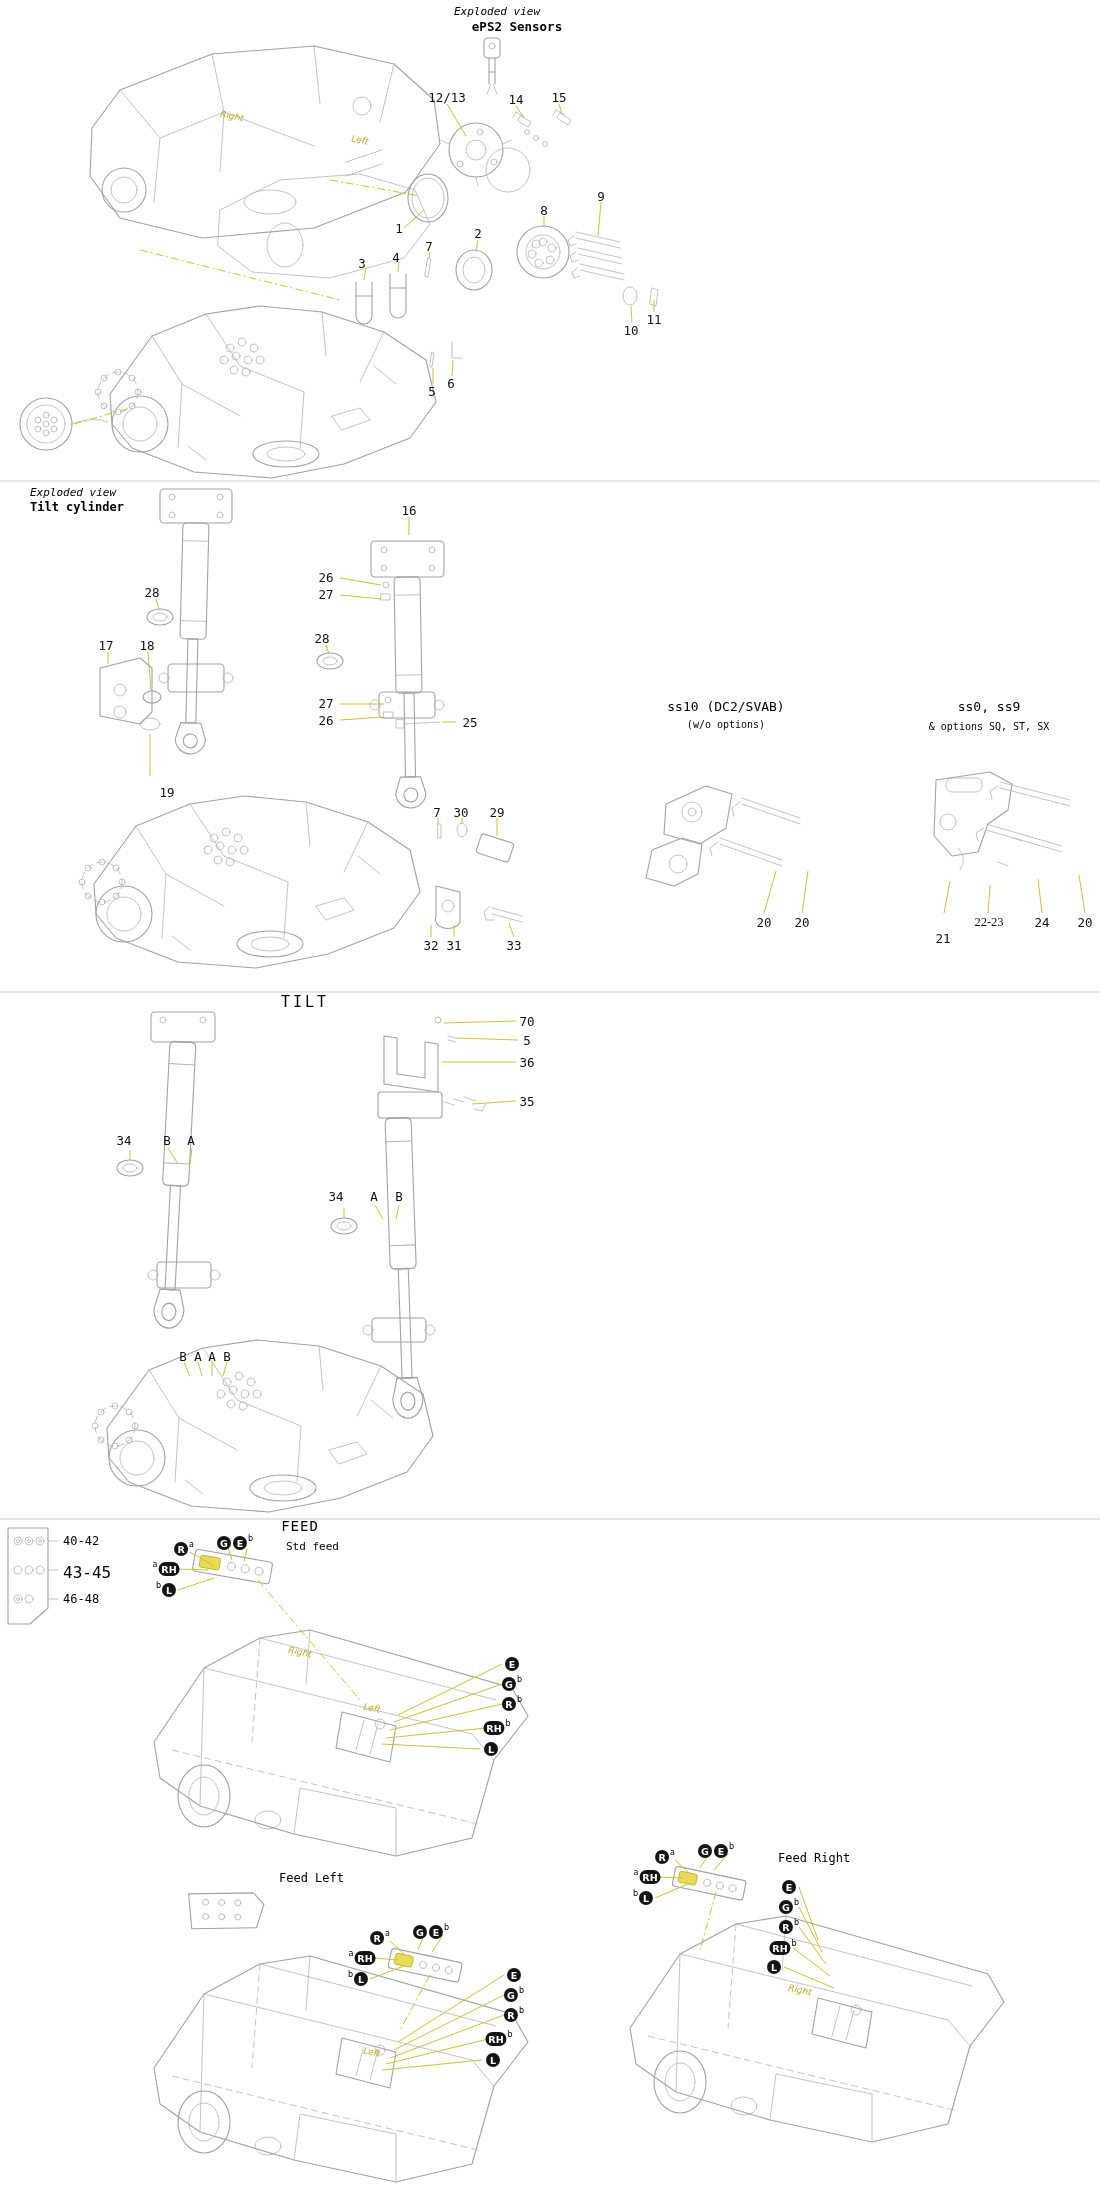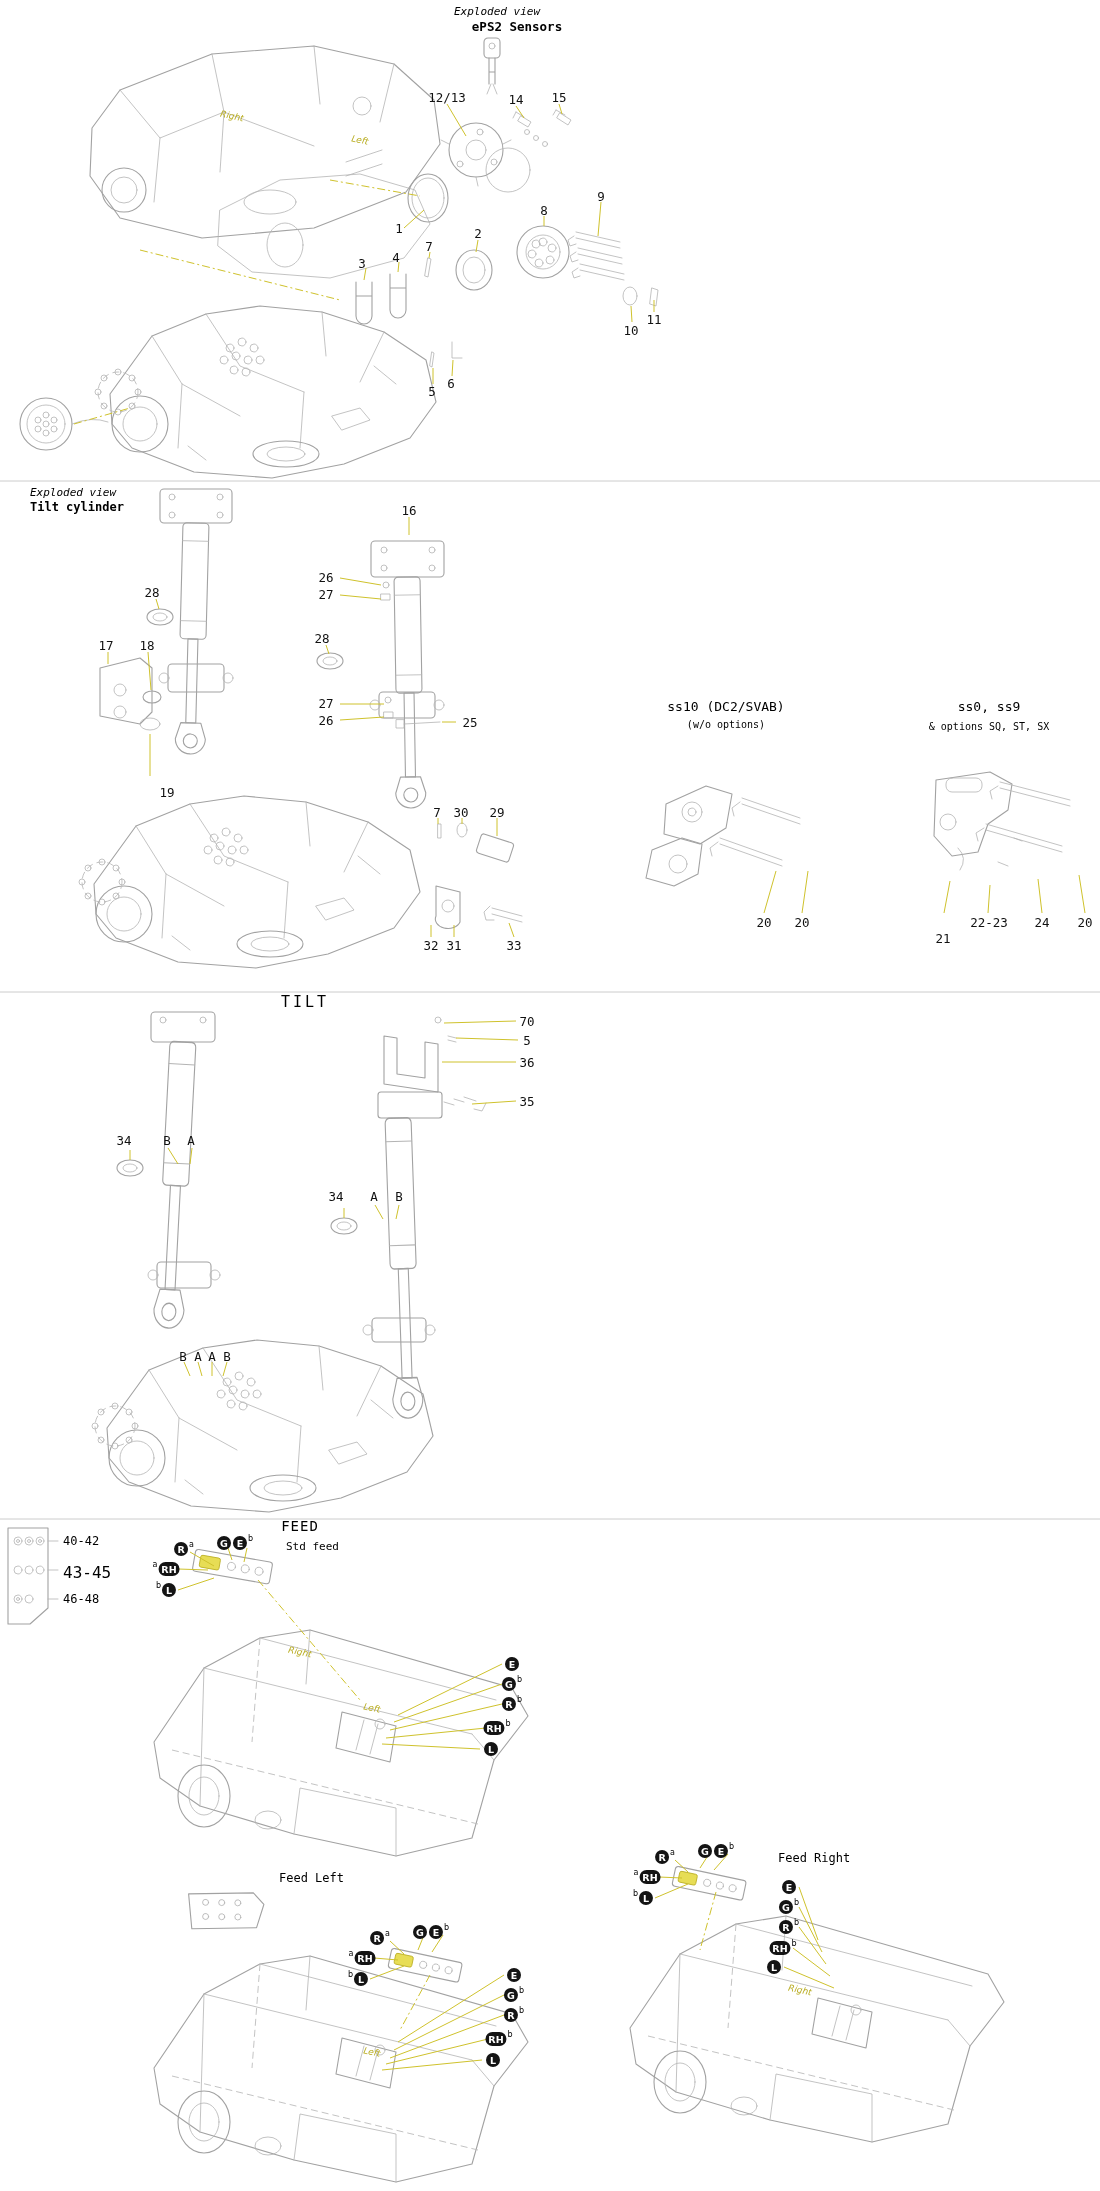--- a/index.html
+++ b/index.html
@@ -493,21 +493,21 @@
       <span class="co" style="left: 167px; top: 784px; margin-top: 8px;">19</span>
       <span class="co" style="left: 437px; top: 812px;">7</span>
       <span class="co" style="left: 461px; top: 812px;">30</span>
       <span class="co" style="left: 497px; top: 812px;">29</span>
       <span class="co" style="left: 431px; top: 945px;">32</span>
       <span class="co" style="left: 454px; top: 945px;">31</span>
       <span class="co" style="left: 514px; top: 945px;">33</span>
       <span class="co" style="left: 764px; top: 922px;">20</span>
       <span class="co" style="left: 802px; top: 922px;">20</span>
       <span class="co" style="left: 943px; top: 922px; margin-top: 16px;">21</span>
-      <span class="co" style="left: 989px; top: 922px;">22-23</span>
+      <span class="co" style="left: 989px; top: 922px; font-family: Liberation Serif, serif;">22-23</span>
       <span class="co" style="left: 1042px; top: 922px;">24</span>
       <span class="co" style="left: 1085px; top: 922px;">20</span>
     </div>
   <div class="layer">
       <span class="co" style="left: 527px; top: 1021px;">70</span>
       <span class="co" style="left: 527px; top: 1040px;">5</span>
       <span class="co" style="left: 527px; top: 1062px;">36</span>
       <span class="co" style="left: 527px; top: 1101px;">35</span>
       <span class="co" style="left: 124px; top: 1140px;">34</span>
       <span class="co" style="left: 167px; top: 1140px;">B</span>

